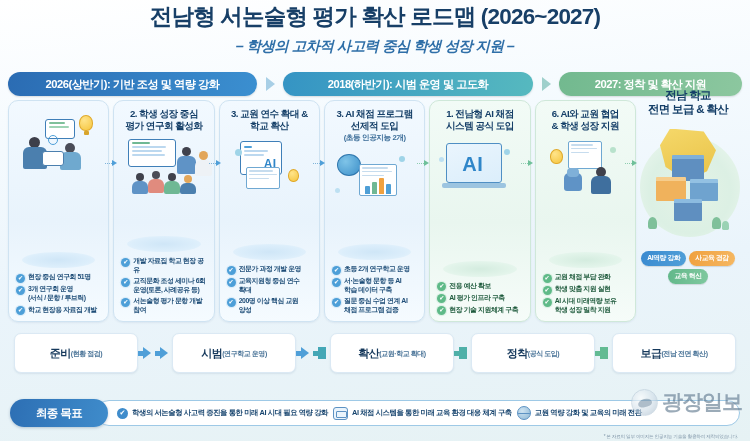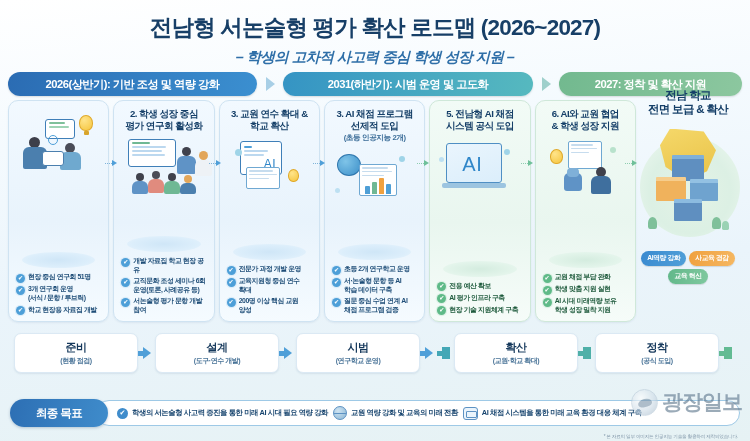--- a/index.html
+++ b/index.html
@@ -7,21 +7,21 @@
     width: 750px; height: 441px;
     font-family: "Liberation Sans", "DejaVu Sans", sans-serif;
     overflow: hidden;
   }
   body {
     background: linear-gradient(175deg, #ffffff 0%, #f4fafe 30%, #eaf4fb 62%, #e6f2f4 100%);
     position: relative;
   }
 
   
-  .title-wrap { text-align: center; padding-top: 16px; }
+  .title-wrap { text-align: center; padding-top: 5px; }
   .main-title {
     font-size: 22.5px; font-weight: 800; color: #173f67;
     letter-spacing: -0.8px; line-height: 1.1;
     text-shadow: 0 1px 0 #fff;
   }
   .sub-title {
     font-size: 14.5px; font-weight: 700; color: #2f6fa8;
     font-style: italic; letter-spacing: -0.6px;
     margin-top: 7px;
   }
@@ -113,21 +113,21 @@
     background: #fff; border: 1.4px solid #6fa8d2; border-radius: 2px;
   }
   .doc .ln { height: 1.5px; background: #c6dcee; margin: 2.2px 2.5px; border-radius: 1px; }
   .brain {
     border-radius: 50%;
     background: radial-gradient(circle at 35% 32%, #7fc4e8, #3c8fc9);
     border: 1.2px solid #2e76ad;
   }
   .robot { background: #5f93c6; border-radius: 5px 5px 3px 3px; }
   .ai-text {
-    font-size: 13px; font-weight: 400; color: #2f86c9; letter-spacing: 0.5px;
+    font-size: 13px; font-weight: 700; color: #2f86c9; letter-spacing: 0.5px;
     font-family: "Liberation Sans", sans-serif;
   }
   .chart-bar { background: #4f9fd6; border-radius: 1px 1px 0 0; }
 
   
   .bullets { display: flex; flex-direction: column; gap: 2.5px; padding: 0 2px 1px 2px; }
   .bullet { display: flex; align-items: flex-start; gap: 3px; }
   .chk {
     flex: 0 0 auto; width: 9px; height: 9px; border-radius: 50%;
     background: #4d9fd8; color: #fff; font-size: 6.2px; font-weight: 700;
@@ -195,21 +195,21 @@
 
   
   .timeline {
     position: absolute; top: 332px; left: 14px; right: 14px; height: 42px;
     display: flex; align-items: center;
   }
   .tl-step {
     flex: 1 1 0; height: 40px; background: #fff;
     border-radius: 7px; border: 1px solid #dbe9f4;
     box-shadow: 0 1px 2px rgba(40,80,120,.10);
-    display: flex; flex-direction: column; align-items: center; justify-content: center;
+    display: flex; flex-direction: row; align-items: center; justify-content: center;
   }
   .tl-label { font-size: 11px; font-weight: 800; color: #16395c; letter-spacing: -0.5px; }
   .tl-sub { font-size: 7px; font-weight: 700; color: #4a7498; letter-spacing: -0.45px; margin-top: 1.5px; }
   .tl-arrow {
     flex: 0 0 17px; display: flex; align-items: center; justify-content: center;
   }
   .tl-arrow i {
     display: block; width: 0; height: 0;
     border-top: 6px solid transparent; border-bottom: 6px solid transparent;
     border-left: 8px solid #4f9fd8;
@@ -305,21 +305,21 @@
 </div>
 
 <div class="phase-row">
   <div class="phase p1">
     <span>2026(상반기): 기반 조성 및 역량 강화</span>
   </div>
   <div class="phase-gap">
     <span class="phase-chev"></span>
   </div>
   <div class="phase p2">
-    <span>2031(하반기): 시범 운영 및 고도화</span>
+    <span>2018(하반기): 시범 운영 및 고도화</span>
   </div>
   <div class="phase-gap">
     <span class="phase-chev g2"></span>
   </div>
   <div class="phase p3">
     <span>2027: 정착 및 확산 지원</span>
   </div>
 </div>
 
 <div class="cards-row">
@@ -467,21 +467,21 @@
       </div>
       <div class="bullet">
         <span class="chk">✔</span>
         <span class="btext">질문 중심 수업 연계 AI
 채점 프로그램 검증</span>
       </div>
     </div>
   </div>
 
   <div class="card green">
-    <div class="card-title">5. 전남형 AI 채점
+    <div class="card-title">1. 전남형 AI 채점
 시스템 공식 도입</div>
     <div class="illus">
       <div class="stage"></div>
       <div class="fig screen" style="left:10px;top:8px;width:56px;height:40px;border-color:#4f8fc4;background:linear-gradient(160deg,#eaf5fd,#dbeefb);"></div>
       <div class="fig ai-text" style="left:26px;top:18px;font-size:20px;">AI</div>
       <div class="fig" style="left:6px;top:48px;width:64px;height:5px;border-radius:2px;background:#9cc4e0;"></div>
       <div class="fig" style="left:68px;top:14px;width:6px;height:6px;border-radius:50%;background:#9fd4e8;"></div>
       <div class="fig" style="left:3px;top:22px;width:5px;height:5px;border-radius:50%;background:#bde0f2;"></div>
     </div>
     <div class="bullets">
@@ -583,24 +583,20 @@
 </div>
 
 <div class="timeline">
   <div class="tl-step">
     <span class="tl-label">준비</span>
     <span class="tl-sub">(현황 점검)</span>
   </div>
   <div class="tl-arrow a1">
       <i></i>
     </div>
-  <div class="tl-step">
-    <span class="tl-label">설계</span>
-    <span class="tl-sub">(도구·연수 개발)</span>
-  </div>
   <div class="tl-arrow a2">
       <i></i>
     </div>
   <div class="tl-step">
     <span class="tl-label">시범</span>
     <span class="tl-sub">(연구학교 운영)</span>
   </div>
   <div class="tl-arrow a3">
       <i></i>
     </div>
@@ -614,36 +610,40 @@
   <div class="tl-arrow a5">
       <i></i>
     </div>
   <div class="tl-step">
     <span class="tl-label">정착</span>
     <span class="tl-sub">(공식 도입)</span>
   </div>
   <div class="tl-arrow a6">
       <i></i>
     </div>
+  <div class="tl-step">
+    <span class="tl-label">보급</span>
+    <span class="tl-sub">(전남 전면 확산)</span>
+  </div>
 </div>
 
 <div class="goal">
   <div class="goal-pill">최종 목표</div>
   <div class="goal-box">
     <div class="goal-item">
       <span class="gchk">✔</span>
       <span class="goal-text">학생의 서논술형 사고력 증진을 통한 미래 AI 시대 필요 역량 강화</span>
     </div>
     <div class="goal-item">
+      <span class="gicon"></span>
+      <span class="goal-text">AI 채점 시스템을 통한 미래 교육 환경 대응 체계 구축</span>
+    </div>
+    <div class="goal-item">
       <span class="gglobe"></span>
       <span class="goal-text">교원 역량 강화 및 교육의 미래 전환</span>
-    </div>
-    <div class="goal-item">
-      <span class="gicon"></span>
-      <span class="goal-text">AI 채점 시스템을 통한 미래 교육 환경 대응 체계 구축</span>
     </div>
   </div>
 </div>
 
 <div class="footnote">* 본 자료의 일부 이미지는 인공지능 기술을 활용하여 제작되었습니다.</div>
 
 <div class="watermark">
   <span class="wm-logo"></span>
   <span class="wm-text">광장일보</span>
 </div>

